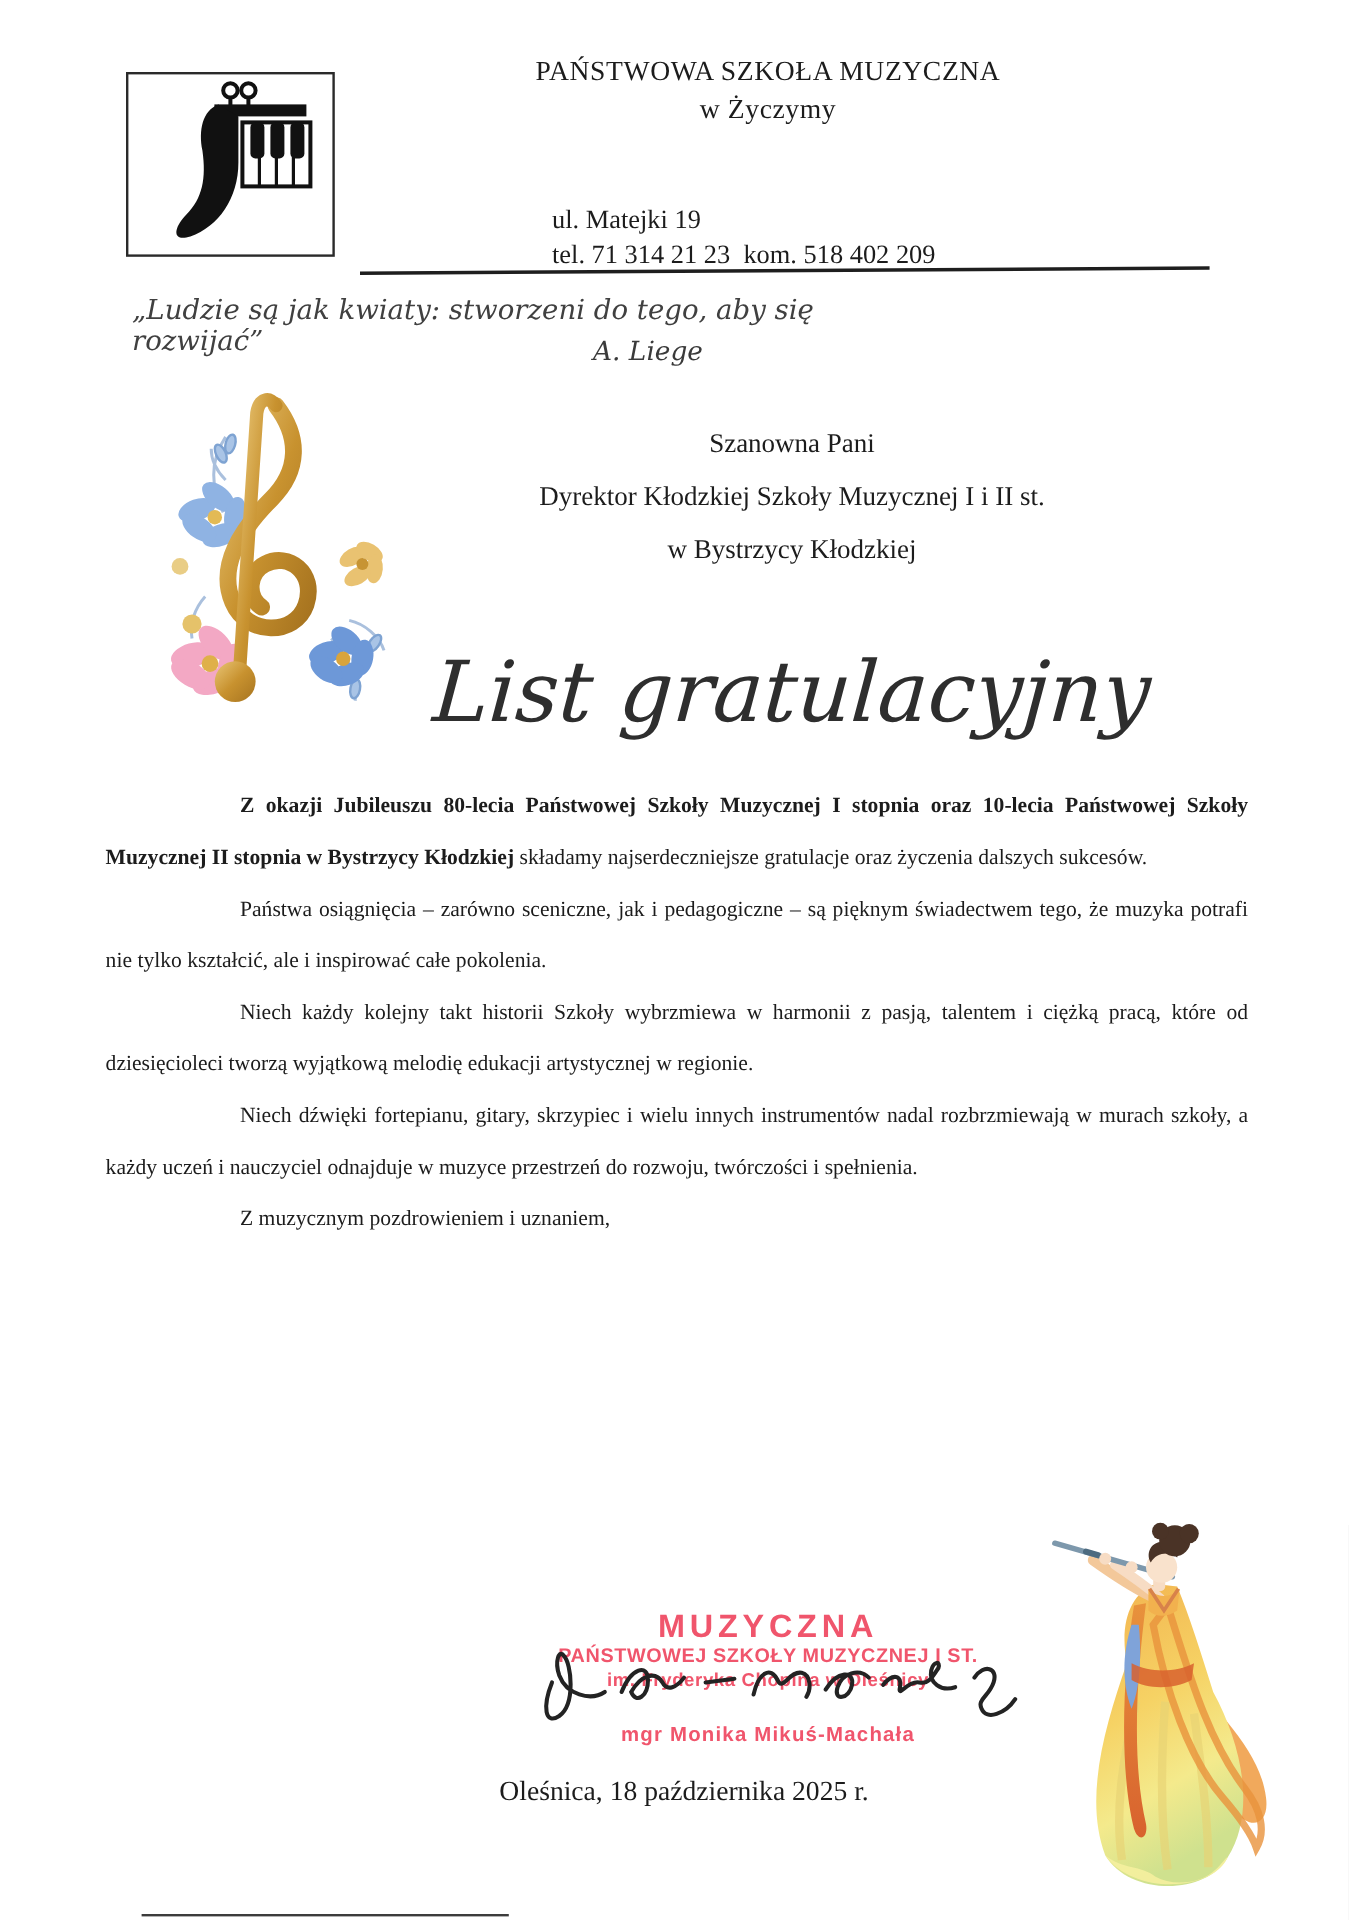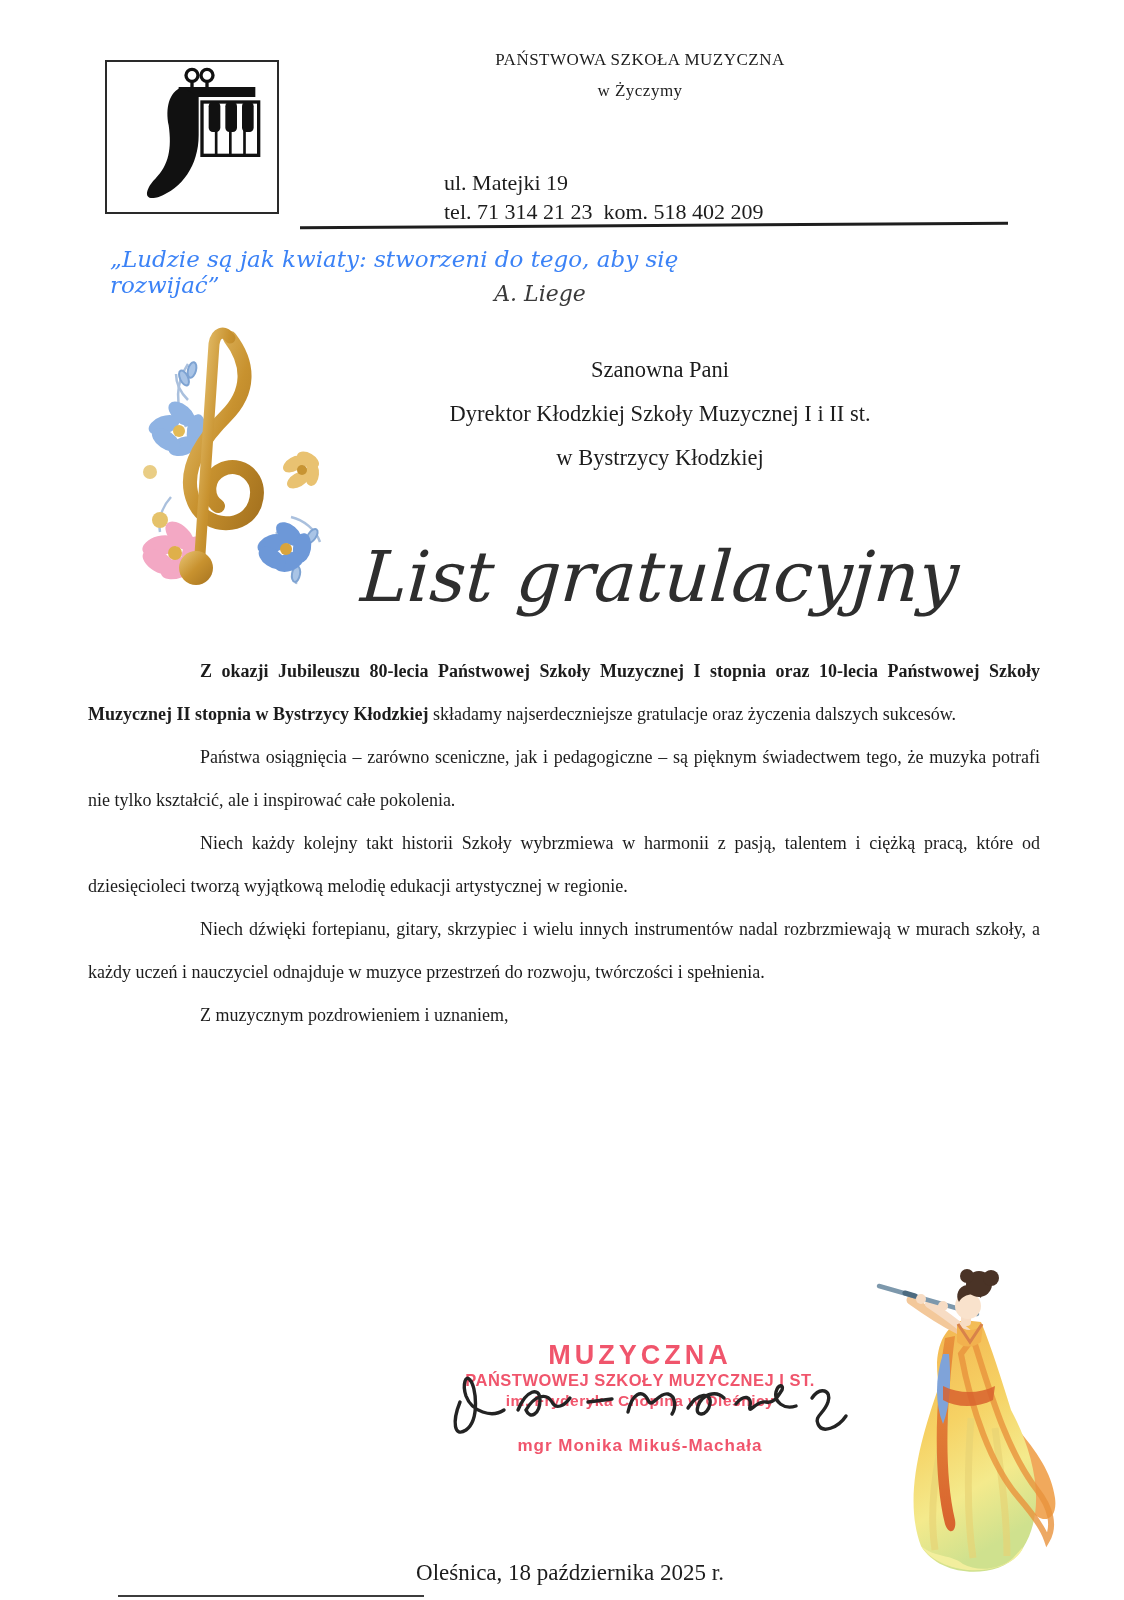--- a/index.html
+++ b/index.html
@@ -6,28 +6,28 @@
   .page{
     position:relative;width:1124px;height:1600px;margin:0 auto;
     background:#ffffff;overflow:hidden;
     font-family:"Liberation Serif", serif;color:#1c1c1c;
   }
   
   .logo-box{position:absolute;left:105px;top:60px;width:170px;height:150px;
     border:2px solid #2a2a2a;background:#fff;}
   .logo-box svg{width:100%;height:100%;}
   .head-center{position:absolute;left:400px;top:44px;width:480px;text-align:center;
-    font-size:17px;line-height:31px;letter-spacing:.5px;}
-  .addr{position:absolute;left:444px;top:168px;font-size:22px;line-height:29px;
+    font-size:23px;line-height:31px;letter-spacing:.5px;}
+  .addr{position:absolute;left:460px;top:168px;font-size:22px;line-height:29px;
     white-space:pre;}
   .head-rule{position:absolute;left:300px;top:224px;width:708px;height:3px;
     background:#1e1e1e;transform:rotate(-0.35deg);}
   
   .quote{position:absolute;left:110px;top:246px;width:640px;
-    font-family:"DejaVu Serif", serif;font-style:italic;font-size:23px;color:#3b82f6;}
+    font-family:"DejaVu Serif", serif;font-style:italic;font-size:23px;color:#404040;}
   .quote-author{position:absolute;left:440px;top:281px;width:200px;text-align:center;
     font-family:"DejaVu Serif", serif;font-style:italic;font-size:22px;color:#3a3a3a;}
   
   .clef-art{position:absolute;left:126px;top:322px;width:208px;height:282px;}
   
   .recipient{position:absolute;left:370px;top:348px;width:580px;text-align:center;
     font-size:22.5px;line-height:44px;}
   .recipient .bold{font-weight:bold;}
   
   .letter-title{position:absolute;left:300px;top:536px;width:720px;text-align:center;
@@ -42,21 +42,21 @@
   .stamp{position:absolute;left:420px;top:1340px;width:440px;text-align:center;
     font-family:"Liberation Sans", sans-serif;font-weight:bold;color:#f0556c;}
   .stamp .s1{font-size:27px;letter-spacing:4px;line-height:30px;}
   .stamp .s2{font-size:16.5px;letter-spacing:.5px;line-height:21px;}
   .stamp .s3{font-size:15.5px;letter-spacing:.5px;line-height:20px;}
   .stamp .s4{font-size:17px;letter-spacing:1px;line-height:22px;margin-top:24px;}
   .signature{position:absolute;left:440px;top:1358px;width:420px;height:90px;}
   
   .flutist-art{position:absolute;left:855px;top:1258px;width:215px;height:330px;}
   
-  .date-line{position:absolute;left:360px;top:1560px;width:420px;text-align:center;
+  .date-line{position:absolute;left:360px;top:1480px;width:420px;text-align:center;
     font-size:23px;}
   .bottom-rule{position:absolute;left:118px;top:1595px;width:306px;height:2px;background:#3c3c3c;}
 </style>
 </head>
 <body>
 
 <div class="page">
 
   <div class="logo-box">
     <svg viewBox="0 0 100 90">

